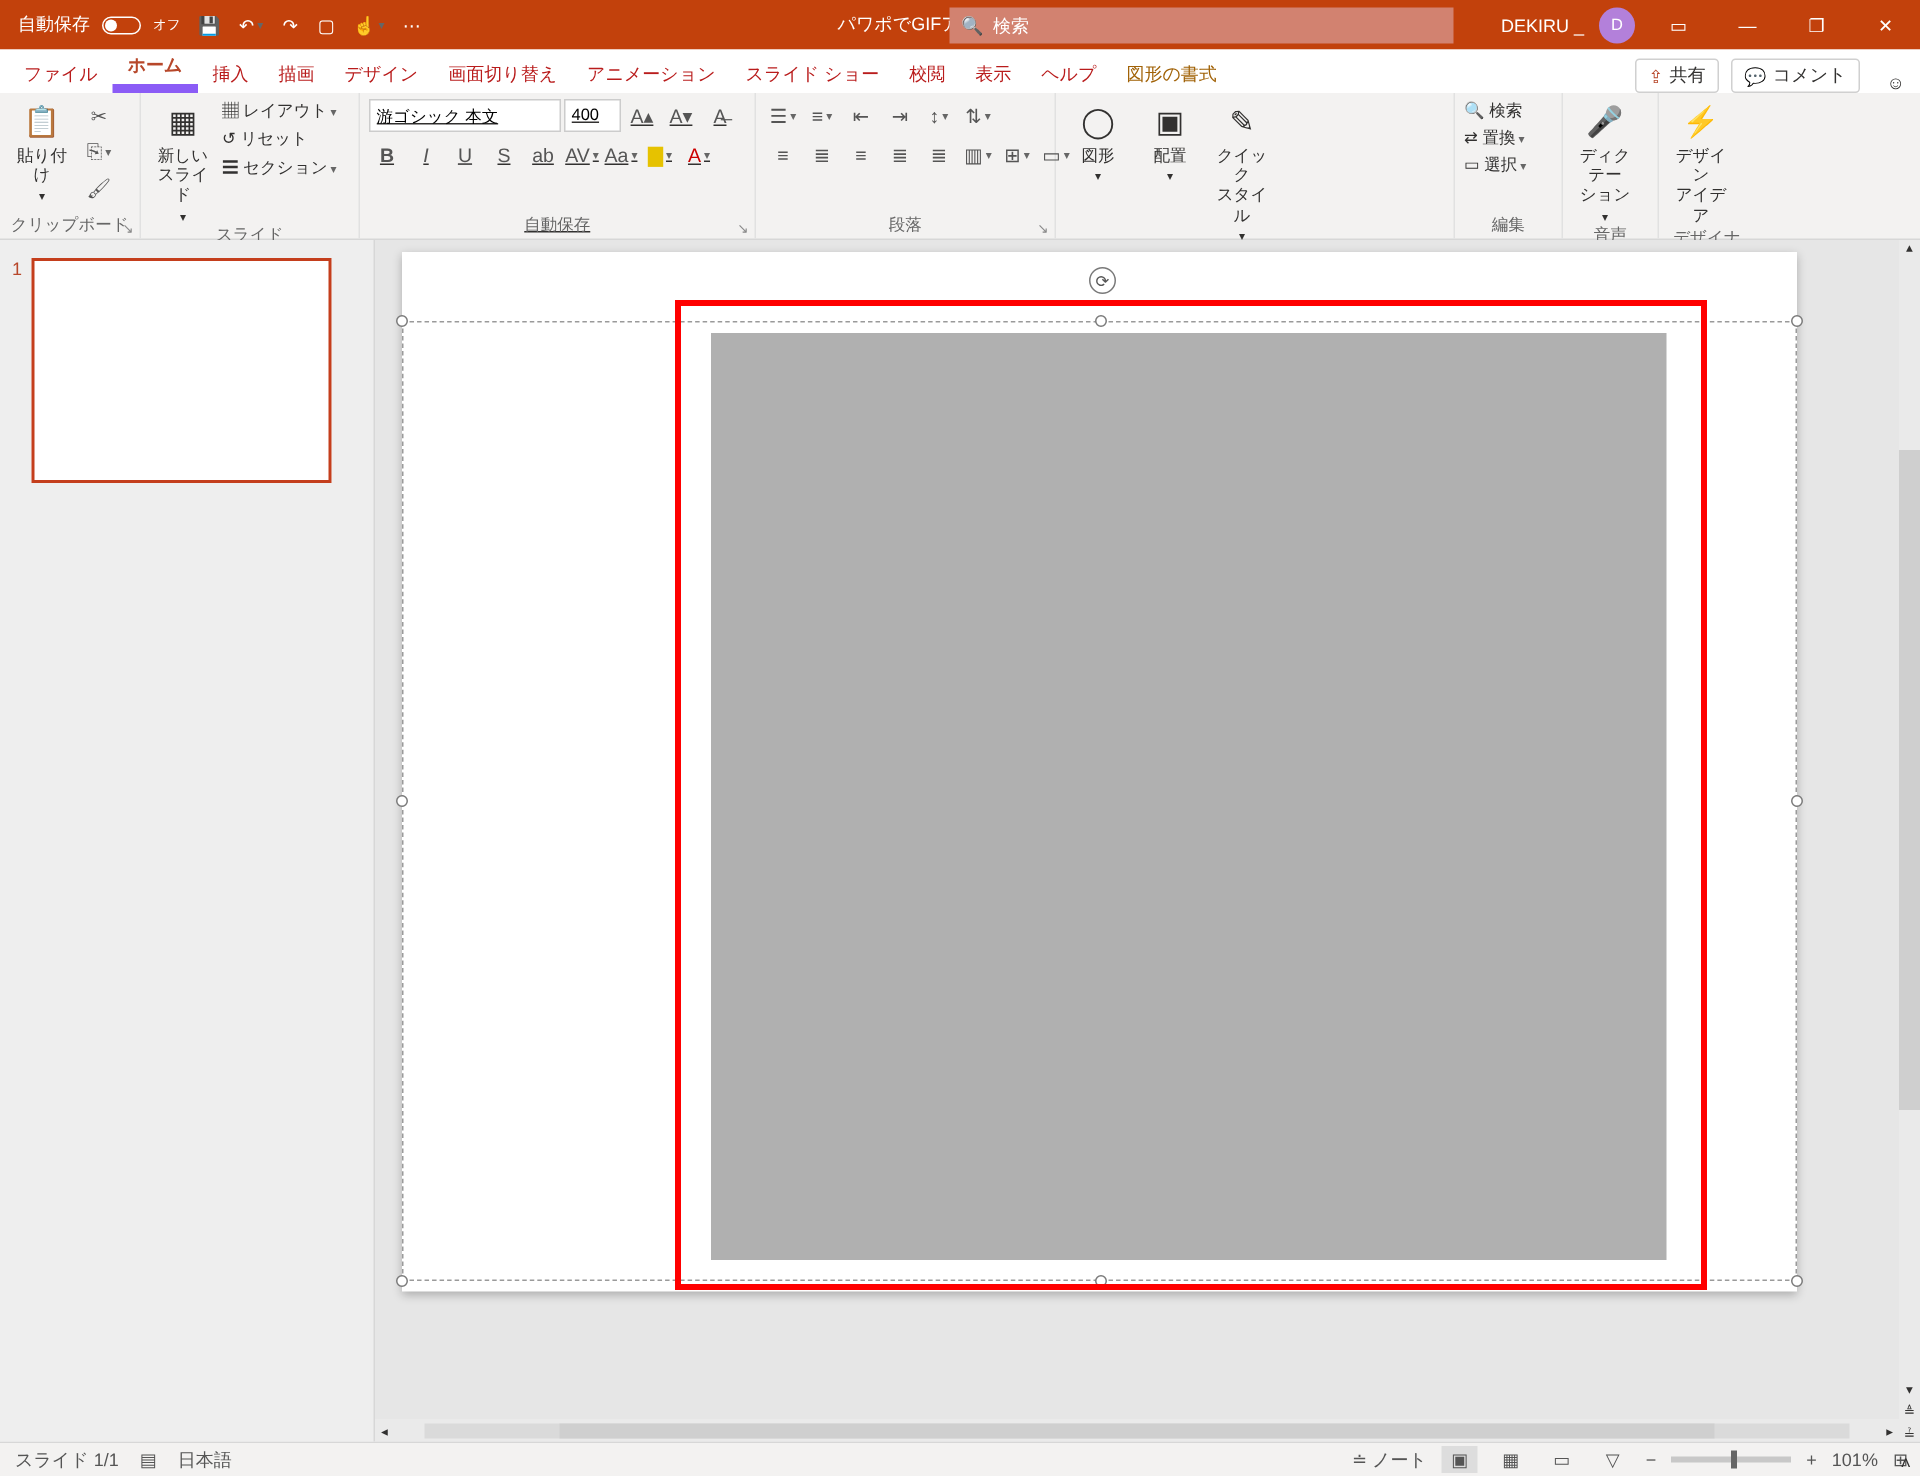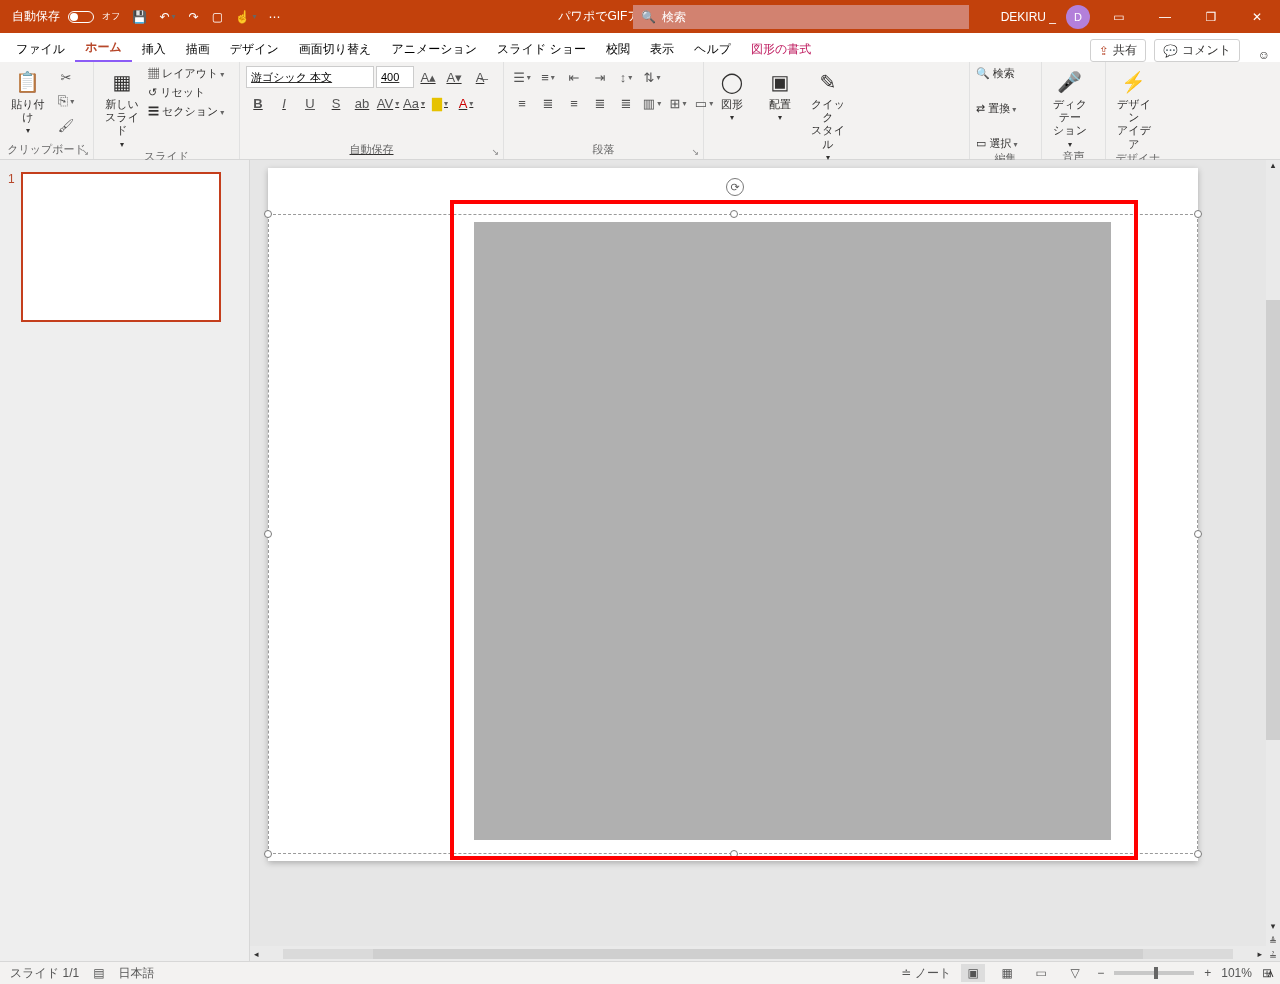--- a/index.html
+++ b/index.html
@@ -12,23 +12,23 @@
 .toggle::after{content:"";position:absolute;left:1px;top:1px;width:8px;height:8px;background:#fff;border-radius:50%;}
 .doc-title-wrap{position:absolute;left:50%;transform:translateX(-50%);display:flex;align-items:center;gap:4px;}
 .search { width:336px; height:24px; background:#d28270; margin-left:40px; display:flex; align-items:center; padding-left:8px; gap:6px; color:#fff;}
 .search input { background:transparent; border:none; outline:none; color:#fff; font-size:12px; width:100%;}
 .search input::placeholder { color:#fff; }
 .titlebar .right { position:absolute; right:0; display:flex; align-items:center; height:100%;}
 .win-btn { width:46px; height:100%; display:inline-flex; align-items:center; justify-content:center;}
 .avatar { width:24px;height:24px;background:#b380da;border-radius:50%;display:inline-flex;align-items:center;justify-content:center;font-size:11px;color:#fff;margin:0 6px;}
 
 .tabrow { height:29px; background:#fff; display:flex; align-items:flex-end; padding-left:6px; gap:0; position:relative; border-bottom:0;}
-.tab { padding:6px 10px 4px; font-size:12px; color:#000000; }
-.tab.active{ color:#b7472a; border-bottom:2px solid #8b5cf6; font-weight:600;}
-.tab.accent{ color:#be185d;}
+.tab { padding:6px 10px 4px; font-size:12px; color:#b91c1c; }
+.tab.active{ color:#b7472a; border-bottom:6px solid #8b5cf6; font-weight:600;}
+.tab.accent{ color:#a16207;}
 .tabrow .rightbtns{position:absolute;right:40px;display:flex;gap:8px;align-items:center;}
 .pill{border:1px solid #d0d0d0;padding:2px 8px;border-radius:3px;display:flex;align-items:center;gap:4px;font-size:12px;}
 .smiley{position:absolute;right:10px;}
 
 .ribbon { height:98px; background:#f3f2f1; border-bottom:1px solid #d7d7d7; display:flex; }
 .group { border-right:1px solid #e1e1e1; padding:2px 6px 0; display:flex; flex-direction:column; justify-content:space-between;}
 .group .body { display:flex; align-items:flex-start; gap:4px; flex:1; padding-top:2px;}
 .group .label { font-size:11px; color:#666; text-align:center; padding-bottom:2px; position:relative;}
 .group .label .dlg{position:absolute;right:-2px;bottom:2px;font-size:9px;color:#888;}
 .bigbtn { display:flex; flex-direction:column; align-items:center; justify-content:flex-start; width:44px; padding-top:2px; gap:2px; font-size:11px; text-align:center; line-height:1.2;}
@@ -236,21 +236,21 @@
           <span style="white-space:pre-line;">クイック
 スタイル</span>
           <span style="font-size:8px;">▾</span>
         </div>
     </div>
     <div class="label"><span>図形描画</span><span class="dlg">↘</span></div>
   </div>
 
   <div class="group" style="width:72px;">
     <div class="body">
-        <div class="stack" style="gap:20px;">
+        <div class="stack" style="gap:3px;">
       <span class="ribtxt">🔍 <span>検索</span></span>
       <span class="ribtxt dd">⇄ <span>置換</span></span>
       <span class="ribtxt dd">▭ <span>選択</span></span>
     </div>
       </div>
     <div class="label">編集</div>
   </div>
 
   <div class="group" style="width:64px;">
     <div class="body">

